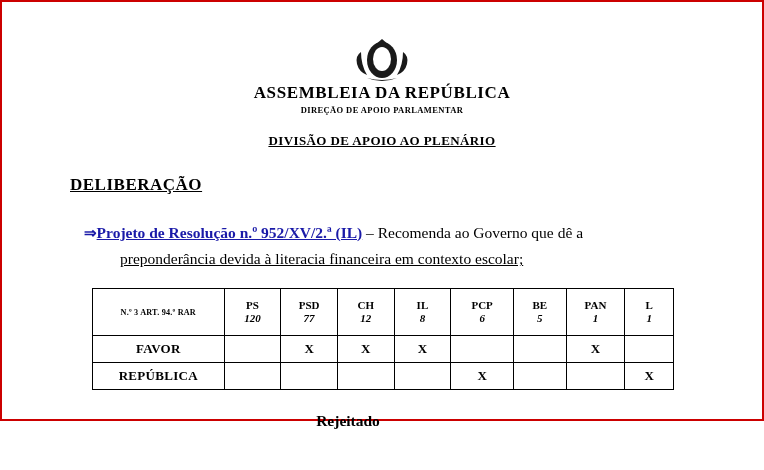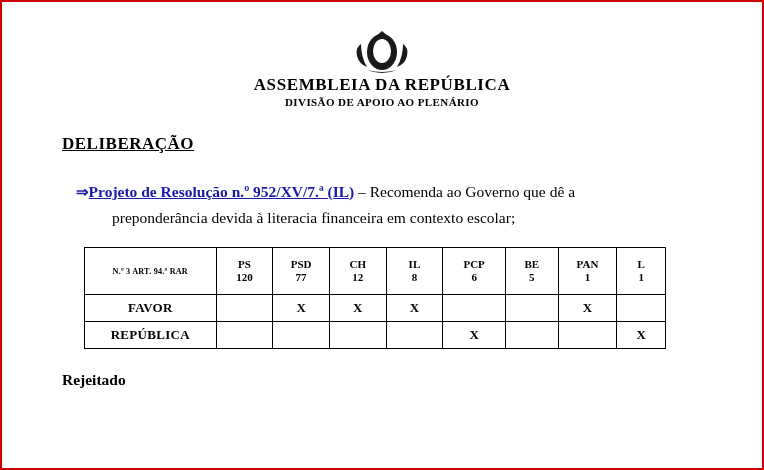--- a/index.html
+++ b/index.html
@@ -9,25 +9,25 @@
   body {
     width: 764px;
     height: 470px;
     background: #ffffff;
     font-family: "Liberation Serif", serif;
     overflow: hidden;
   }
   .page {
     box-sizing: border-box;
     width: 764px;
-    height: 470px;
+    height: 421px;
     border: 2px solid #cc0000;
     background: #ffffff;
     position: relative;
-    padding: 0;
+    padding: 8px;
   }
   .inner {
     box-sizing: border-box;
     width: 100%;
     height: 100%;
     padding: 26px 60px 10px 60px;
     position: relative;
   }
 
   
@@ -53,24 +53,25 @@
     font-family: "Liberation Serif", serif;
     font-weight: bold;
     font-size: 8.5px;
     letter-spacing: 0.4px;
     color: #000000;
     margin-top: 2px;
   }
   .org-sub2 {
     font-family: "Liberation Serif", serif;
     font-weight: bold;
-    font-size: 11px;
+    font-size: 13px;
     letter-spacing: 0.4px;
     color: #000000;
-    margin-top: 1px;
+    margin-top: 18px;
+    text-decoration: underline;
   }
 
   
   .doc-title {
     text-align: left;
     font-weight: bold;
     font-size: 17px;
     text-decoration: underline;
     letter-spacing: 0.5px;
     margin-top: 26px;
@@ -92,20 +93,21 @@
   }
   .link {
     color: #1a1aa8;
     font-weight: bold;
     text-decoration: underline;
   }
   .para-line2 {
     display: block;
     padding-left: 36px;
     margin-top: 2px;
+    text-decoration: underline;
   }
 
   
   .table-wrap {
     margin-top: 16px;
     padding-left: 22px;
     padding-right: 6px;
   }
   table.votes {
     border-collapse: collapse;
@@ -126,42 +128,42 @@
     font-weight: bold;
     font-size: 11px;
   }
   td.legend {
     font-size: 8.2px !important;
     font-weight: normal;
     text-align: center;
     letter-spacing: 0.2px;
   }
   .party-name { display: block; line-height: 1.15; }
-  .party-count { display: block; line-height: 1.25; font-weight: bold; }
+  .party-count { display: block; line-height: 1.25; font-weight: bold; font-style: italic; }
   td.rowlabel {
     text-align: left;
     padding-left: 8px;
     font-weight: bold;
     font-size: 13.5px;
     letter-spacing: 0.3px;
   }
   td.mark { font-weight: bold; font-size: 13.5px; }
 
   
   col.c-legend { width: 130px; }
   col.c-p { width: 56px; }
   col.c-pcp { width: 62px; }
   col.c-be { width: 52px; }
   col.c-pan { width: 58px; }
   col.c-l { width: 48px; }
 
   
   .result {
     margin-top: 22px;
-    text-align: left;
+    text-align: center;
     padding-right: 68px;
     font-weight: bold;
     font-size: 15.5px;
     color: #000000;
   }
 </style>
 </head>
 <body>
 
 <div class="page">
@@ -179,27 +181,28 @@
         <g fill="#ffffff">
           <ellipse cx="33" cy="23" rx="9" ry="12"></ellipse>
           <circle cx="33" cy="16" r="1.7"></circle>
           <circle cx="28.5" cy="22" r="1.7"></circle>
           <circle cx="37.5" cy="22" r="1.7"></circle>
           <circle cx="33" cy="28" r="1.7"></circle>
           <circle cx="33" cy="22" r="1.7"></circle>
         </g>
       </svg>
       <div class="org-title">ASSEMBLEIA DA REPÚBLICA</div>
+      <div class="org-sub1">DIREÇÃO DE APOIO PARLAMENTAR</div>
       <div class="org-sub2">DIVISÃO DE APOIO AO PLENÁRIO</div>
     </div>
 
     <div class="doc-title">DELIBERAÇÃO</div>
 
     <div class="para">
-      <span class="arrow">⇒</span><a class="link" href="#">Projeto de Resolução n.º 952/XV/7.ª (IL)</a>
+      <span class="arrow">⇒</span><a class="link" href="#">Projeto de Resolução n.º 952/XV/2.ª (IL)</a>
       <span>– Recomenda ao Governo que dê a</span>
       <span class="para-line2">preponderância devida à literacia financeira em contexto escolar;</span>
     </div>
 
     <div class="table-wrap">
       <table class="votes">
         <colgroup>
           <col class="c-legend">
           <col class="c-p">
             <col class="c-p">

